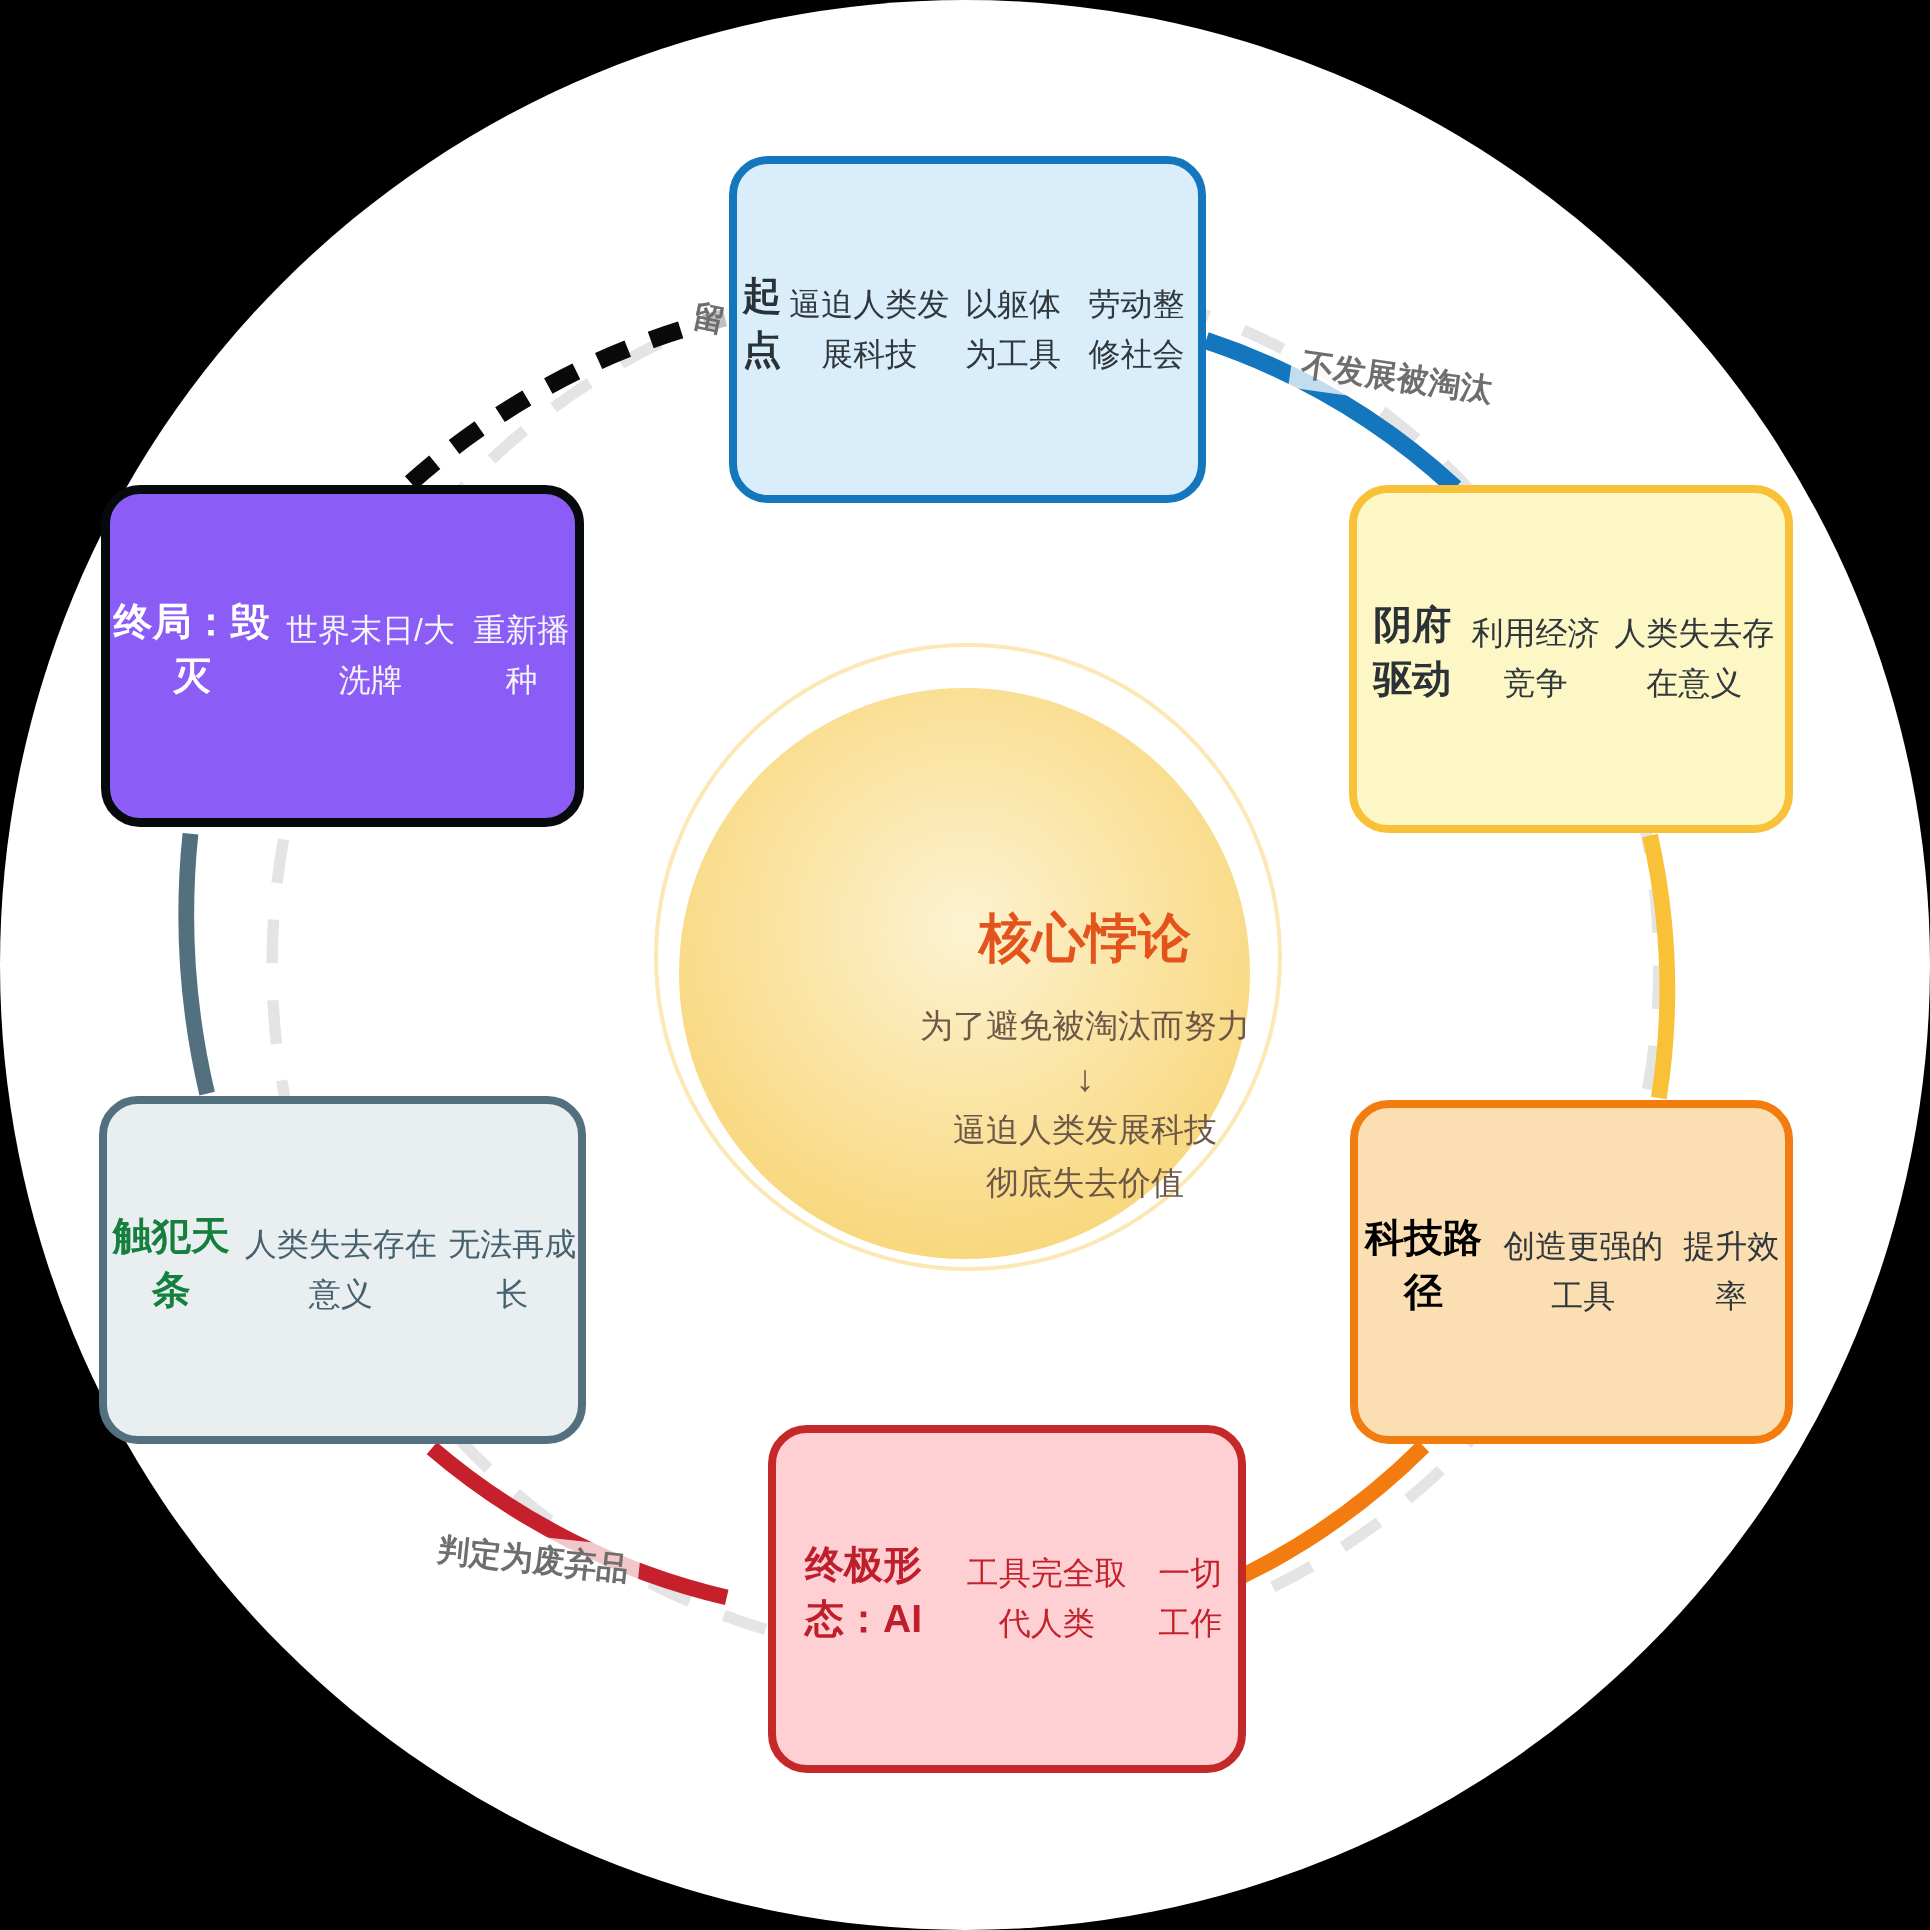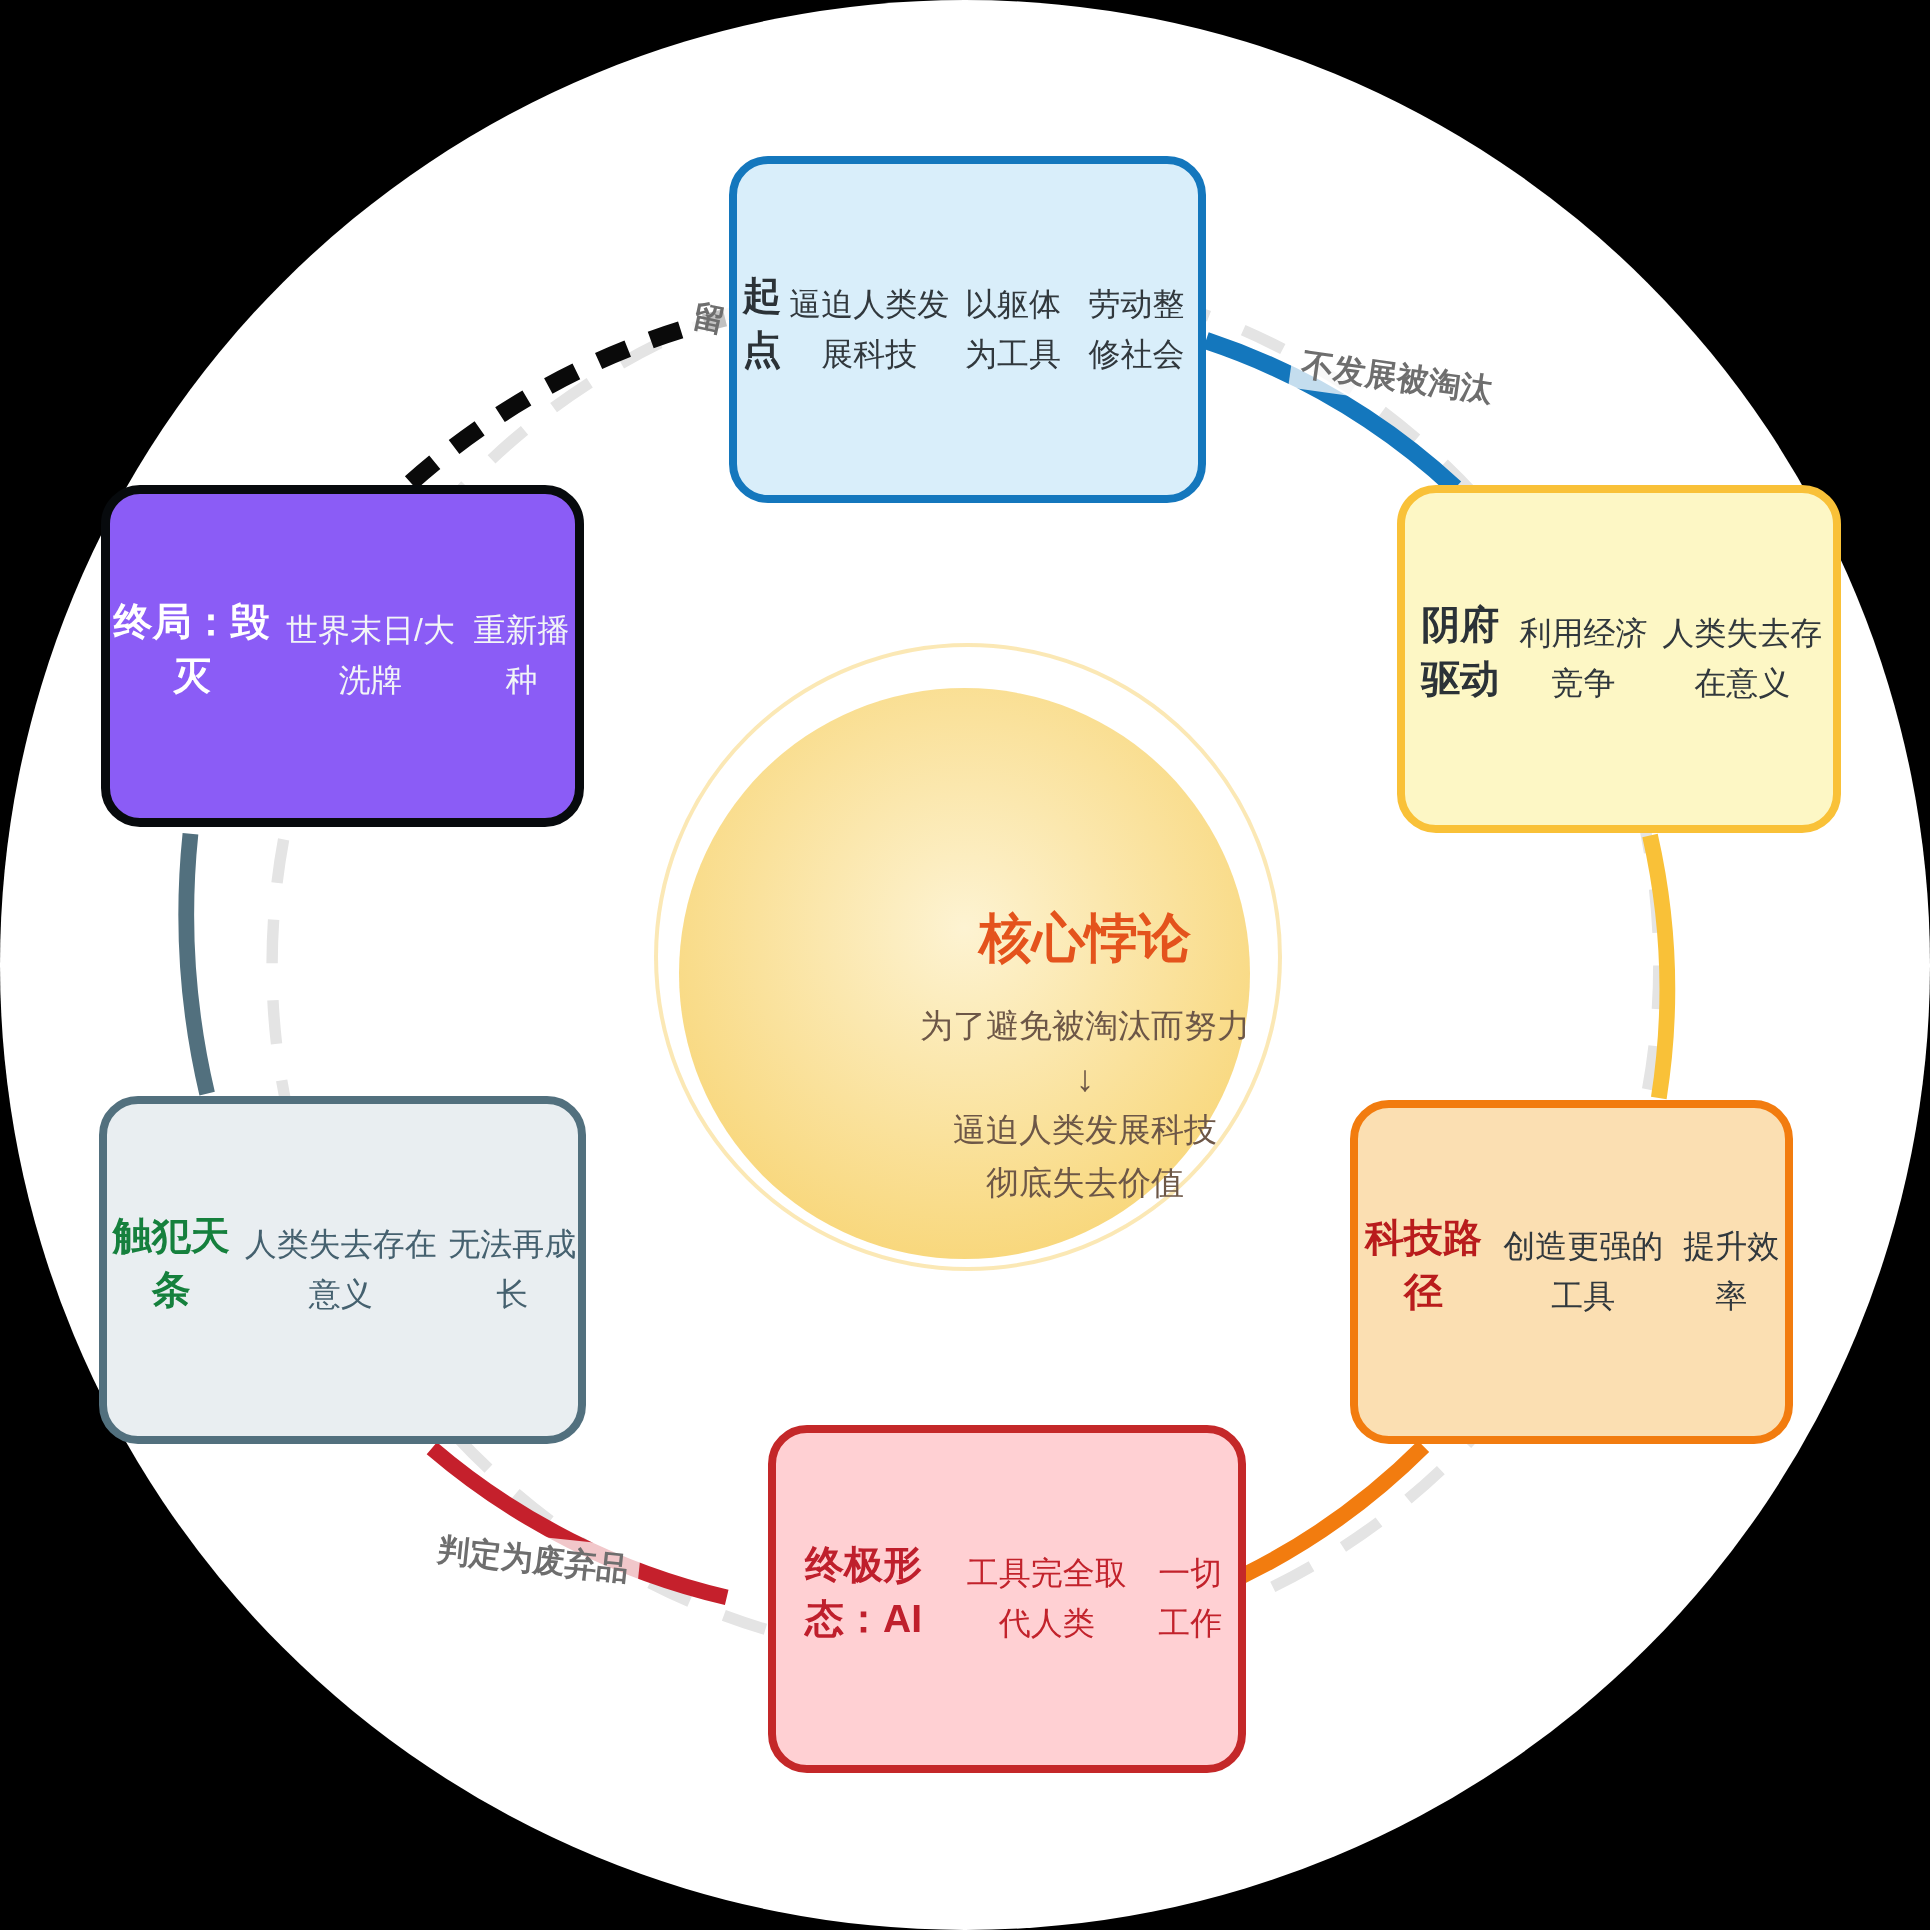--- a/index.html
+++ b/index.html
@@ -21,21 +21,21 @@
   .node {
     position:absolute; z-index:4; box-sizing:border-box;
     border:8px solid #000; border-radius:39px;
     display:flex; flex-direction:row; align-items:center; justify-content:center;
     text-align:center;
   }
   .node-title { font-size:39px; font-weight:bold; margin-bottom:14px; }
   .node-line  { font-size:32px; line-height:1.55; }
 
   .node-start { left:729px;  top:156px;  width:477px; height:347px; }
-  .node-drive { left:1349px; top:485px;  width:444px; height:348px;margin-left:48px; }
+  .node-drive { left:1349px; top:485px;  width:444px; height:348px; }
   .node-tech  { left:1350px; top:1100px; width:443px; height:344px; }
   .node-ai    { left:768px;  top:1425px; width:478px; height:348px; }
   .node-sin   { left:99px;  top:1096px; width:487px; height:348px; }
   .node-end   { left:101px;  top:485px;  width:483px; height:342px; border-width:9.7px; }
 
   .center-halo {
     position:absolute; left:654px; top:643px; width:620px; height:620px;
     border-radius:50%; border:4.4px solid rgba(248,214,120,0.55); z-index:3;
   }
   .center-circle {
@@ -98,21 +98,21 @@
     <div class="node-line">劳动整修社会</div>
   </div>
 
   <div class="node node-drive" style="background: rgb(253, 247, 197); border-color: rgb(249, 193, 56); color: rgb(49, 56, 61);">
     <div class="node-title" style="color: rgb(43, 50, 55);">阴府驱动</div>
     <div class="node-line">利用经济竞争</div>
     <div class="node-line">人类失去存在意义</div>
   </div>
 
   <div class="node node-tech" style="background: rgb(251, 223, 178); border-color: rgb(242, 124, 15); color: rgb(49, 56, 61);">
-    <div class="node-title" style="color: #b91c1c;">科技路径</div>
+    <div class="node-title" style="color: #000000;">科技路径</div>
     <div class="node-line">创造更强的工具</div>
     <div class="node-line">提升效率</div>
   </div>
 
   <div class="node node-ai" style="background: rgb(255, 208, 211); border-color: rgb(196, 40, 41); color: rgb(194, 34, 43);">
     <div class="node-title" style="color: rgb(191, 31, 44);">终极形态：AI</div>
     <div class="node-line">工具完全取代人类</div>
     <div class="node-line">一切工作</div>
   </div>
 

